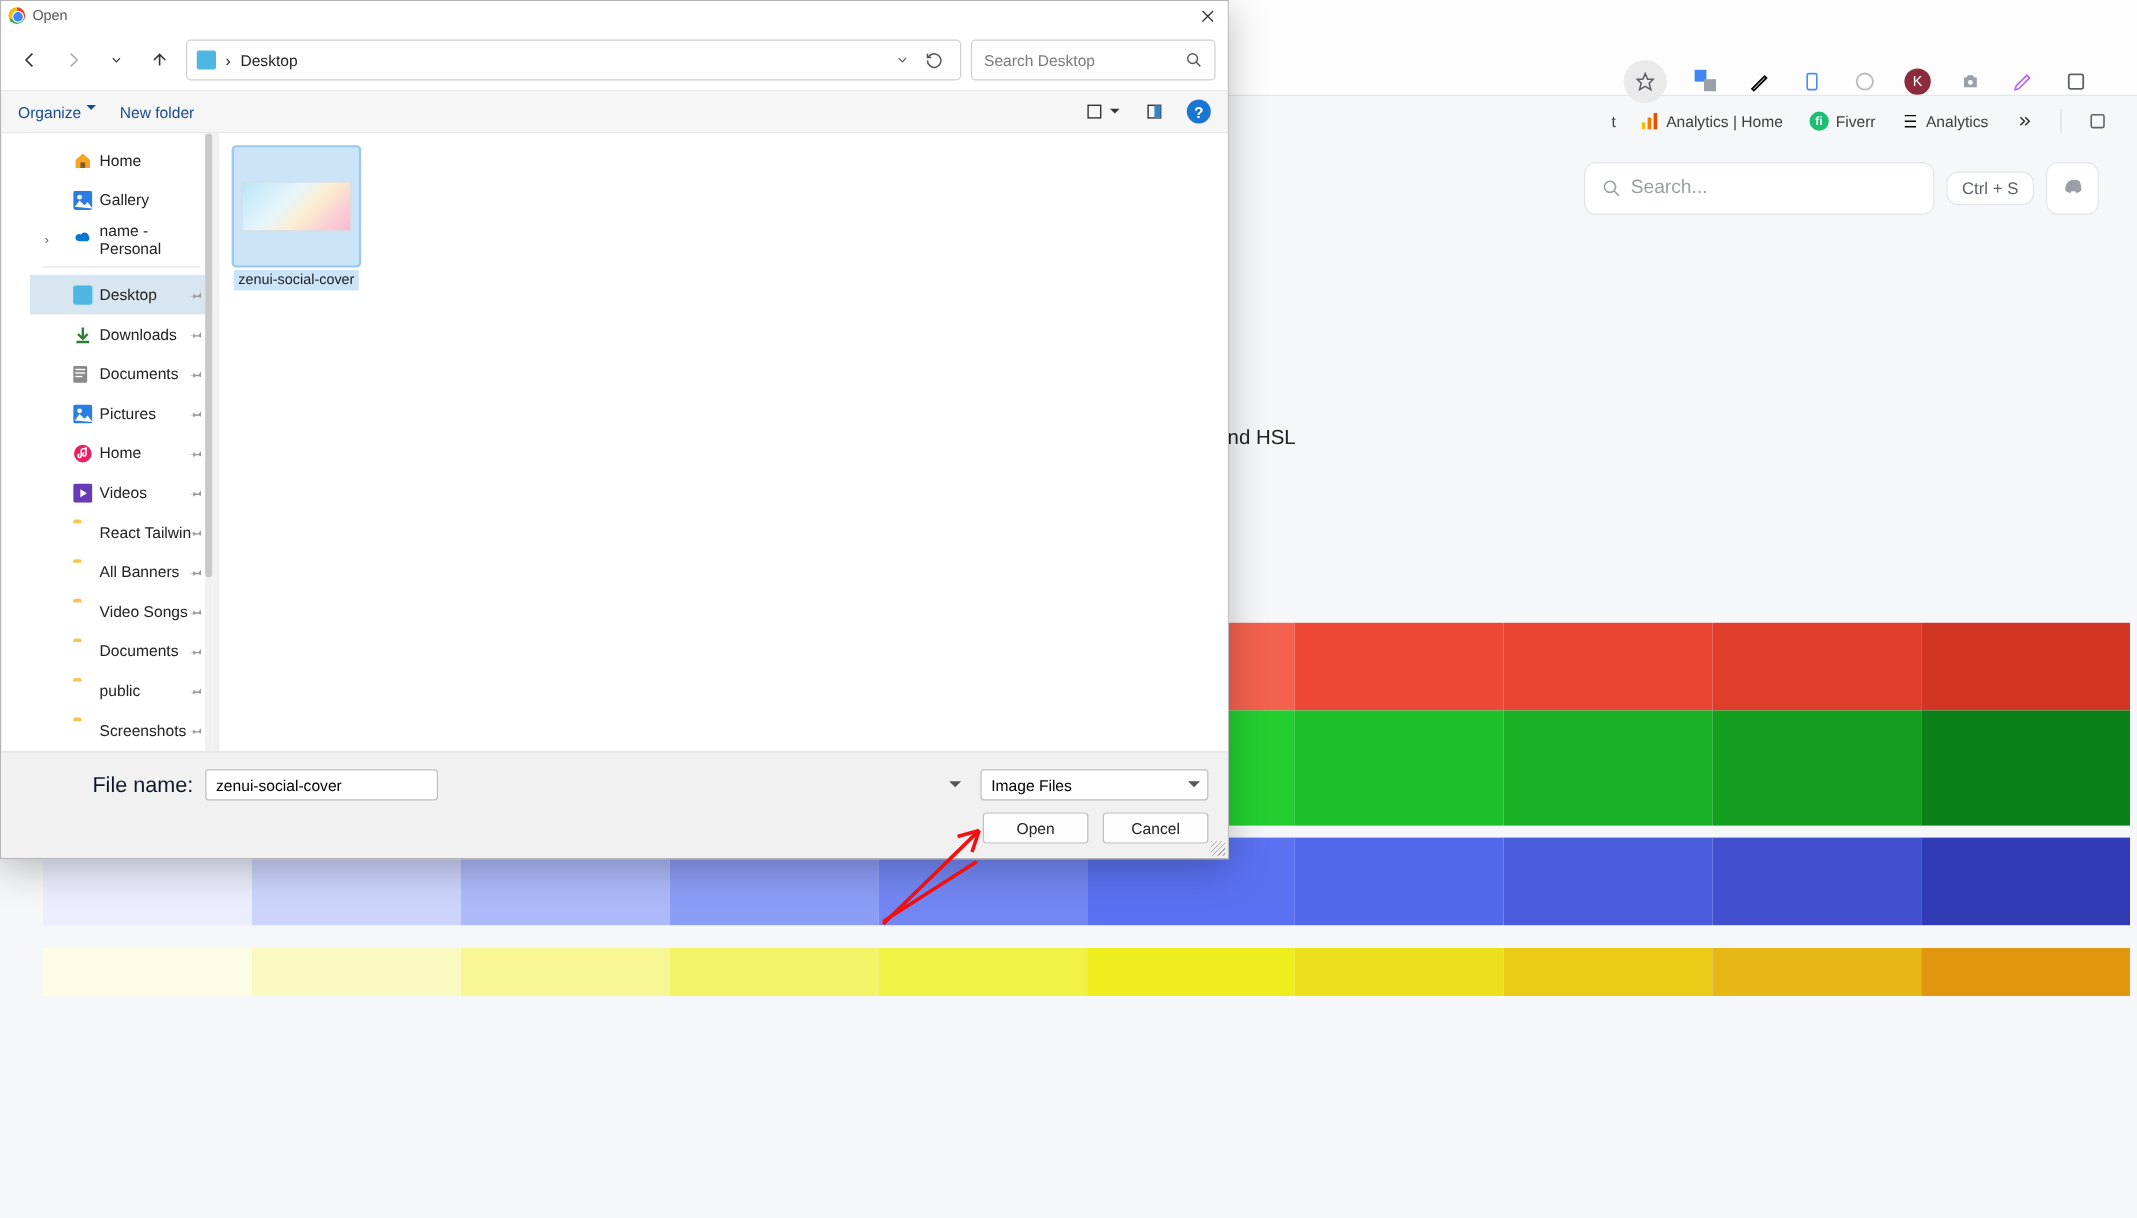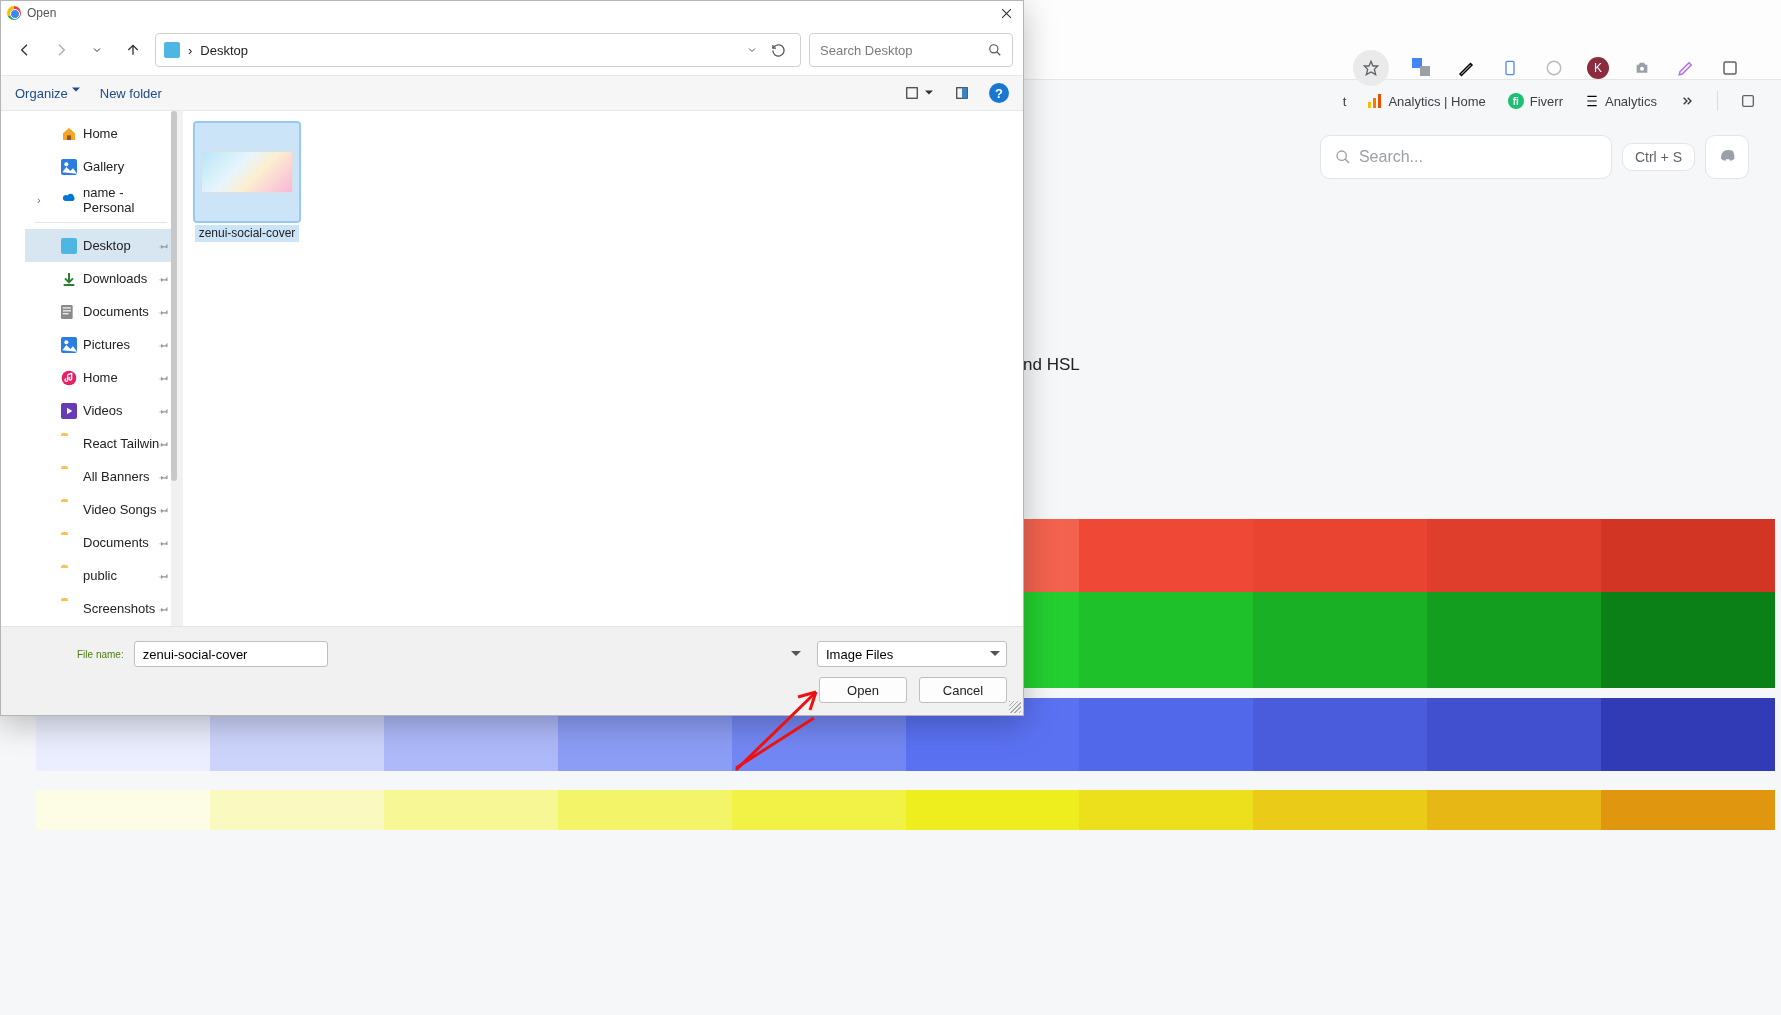--- a/index.html
+++ b/index.html
@@ -64,21 +64,21 @@
 
 .filearea { flex:1; padding: 12px 10px; display:flex; flex-wrap:wrap; align-content:flex-start; gap:8px; background:#fff; overflow:auto; }
 .file-item { width:108px; display:flex; flex-direction:column; align-items:center; cursor:pointer; }
 .file-item.selected .thumb { outline:2px solid #99c9f0; background:#cce4f7; }
 .thumb { width:104px; height:98px; background:#eef4fb; border-radius:2px; display:flex; align-items:center; justify-content:center; }
 .thumb-img { width:92px; height:42px; background: linear-gradient(135deg, #b9e6f7 0%, #e8f5fc 40%, #fceed0 60%, #f8b6d9 100%); border:1px solid #ddd; }
 .file-label { font-size:12px; color:#222; text-align:center; margin-top:4px; line-height:1.25; background:#cce4f7; padding:1px 4px; }
 
 .footer { background:#f1f1f1; padding: 14px 16px 12px; display:flex; flex-direction:column; gap:10px; border-top:1px solid #e4e4e4; position:relative; }
 .fn-row { display:flex; align-items:center; gap:10px; }
-.fn-label { font-size:10px; color:#4d7c0f; white-space:nowrap; margin-left:60px; }
+.fn-label { font-size:18px; color:#0f172a; white-space:nowrap; margin-left:60px; }
 .fn-input { flex:1; height:26px; border:1px solid #bfbfbf; border-radius:3px; padding:0 8px; font-size:13px; background:#fff; position:relative; }
 .fn-drop { position:absolute; right:6px; top:50%; transform:translateY(-50%); color:#555; pointer-events:none; }
 .ft-select { width:190px; height:26px; border:1px solid #bfbfbf; border-radius:3px; padding:0 8px; font-size:13px; background:#fff; display:flex; align-items:center; position:relative; cursor:pointer; }
 .btn-row { display:flex; gap:12px; justify-content:flex-end; }
 .dlg-btn { width:88px; height:26px; border:1px solid #bfbfbf; border-radius:3px; background:#fdfdfd; font-size:13px; color:#222; cursor:pointer; display:flex; align-items:center; justify-content:center; }
 .resize-grip { position:absolute; right:2px; bottom:2px; width:12px; height:12px; background: repeating-linear-gradient(135deg, #aaa 0 1px, transparent 1px 3px); }
 
 
 svg { display:block; }
 

